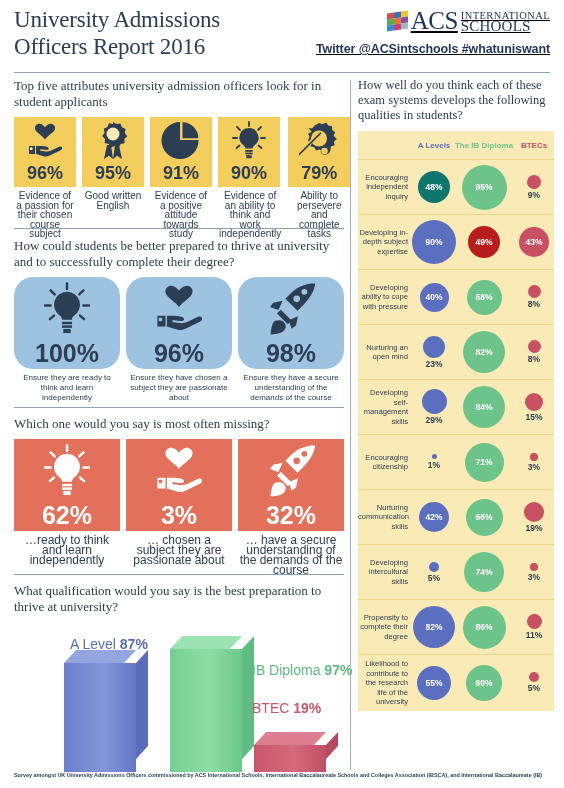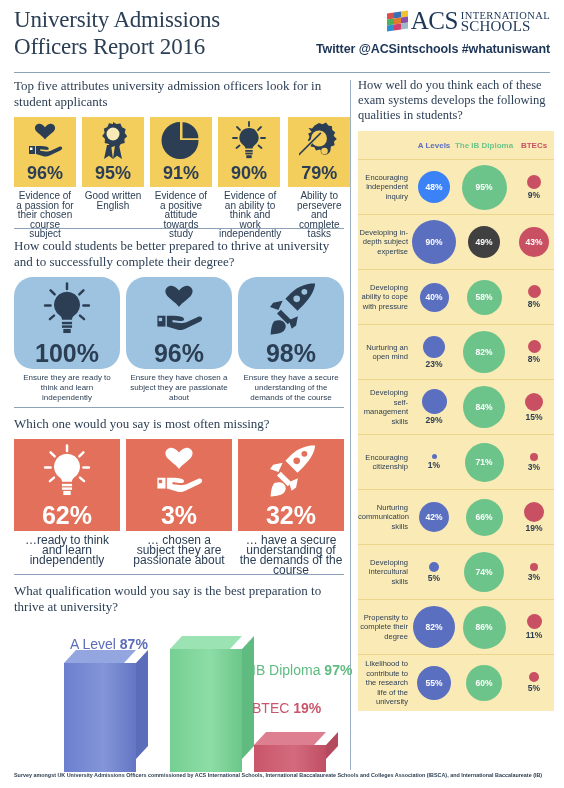--- a/index.html
+++ b/index.html
@@ -12,21 +12,21 @@
   }
   .page { width: 564px; height: 788px; position: relative; }
 
   
   .header { position: absolute; left: 14px; top: 6px; width: 536px; height: 64px; }
   .title {
     font-family: "Liberation Serif", serif;
     font-size: 23px; line-height: 27px; color: #2b3e54;
     letter-spacing: -0.2px; font-weight: 400;
   }
-  .brand { position: absolute; right: 0; top: 2px; text-align: right; }
+  .brand { position: absolute; right: 0; top: 2px; text-align: right; text-decoration: underline; }
   .brand-row { display: flex; align-items: center; justify-content: flex-end; }
   .acs-flag { width: 22px; height: 22px; position: relative; margin-right: 2px; }
   .acs-flag i {
     position: absolute; display: block; width: 7px; height: 6px;
     transform: skewY(-8deg);
   }
   .acs-word {
     font-family: "Liberation Serif", serif;
     font-size: 25px; color: #1d3557; letter-spacing: -0.5px; line-height: 25px;
   }
@@ -443,37 +443,37 @@
     <div class="matrix">
       <div class="legend">
         <span class="lg-a">A Levels</span>
         <span class="lg-i">The IB Diploma</span>
         <span class="lg-b">BTECs</span>
       </div>
       <div id="matrix-rows">
           <div class="mrow">
             <div class="mlabel">Encouraging independent inquiry</div>
             <div class="cell c-a">
-              <div class="bubble" style="width: 32px; height: 32px; background: #3b82f6;">48%</div>
+              <div class="bubble" style="width: 32px; height: 32px; background: #0f766e;">48%</div>
             </div>
             <div class="cell c-i">
               <div class="bubble" style="width: 45px; height: 45px; background: rgb(109, 196, 139);">95%</div>
             </div>
             <div class="cell c-b">
               <div class="bubble" style="width: 14px; height: 14px; background: rgb(201, 79, 99);"></div>
               <div class="outlabel">9%</div>
             </div>
           </div>
           <div class="mrow">
             <div class="mlabel">Developing in-depth subject expertise</div>
             <div class="cell c-a">
               <div class="bubble" style="width: 44px; height: 44px; background: rgb(90, 111, 192);">90%</div>
             </div>
             <div class="cell c-i">
-              <div class="bubble" style="width: 32px; height: 32px; background: #404040;">49%</div>
+              <div class="bubble" style="width: 32px; height: 32px; background: #b91c1c;">49%</div>
             </div>
             <div class="cell c-b">
               <div class="bubble" style="width: 30px; height: 30px; background: rgb(201, 79, 99);">43%</div>
             </div>
           </div>
           <div class="mrow">
             <div class="mlabel">Developing ability to cope with pressure</div>
             <div class="cell c-a">
               <div class="bubble" style="width: 29px; height: 29px; background: rgb(90, 111, 192);">40%</div>
             </div>

